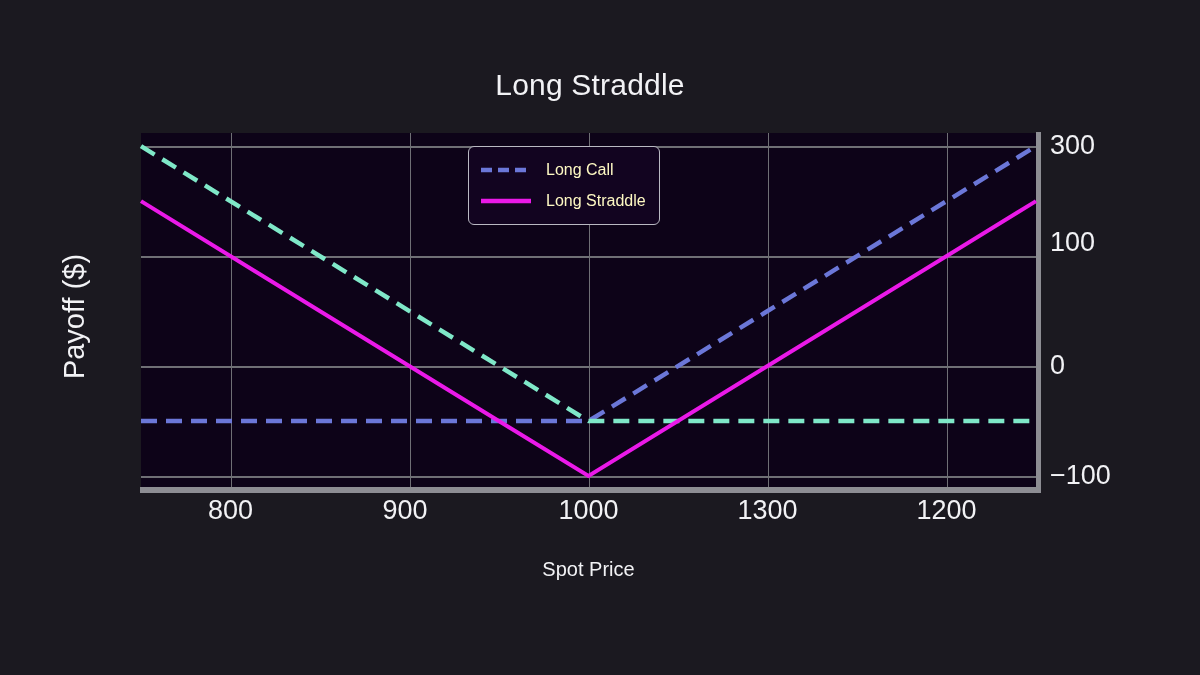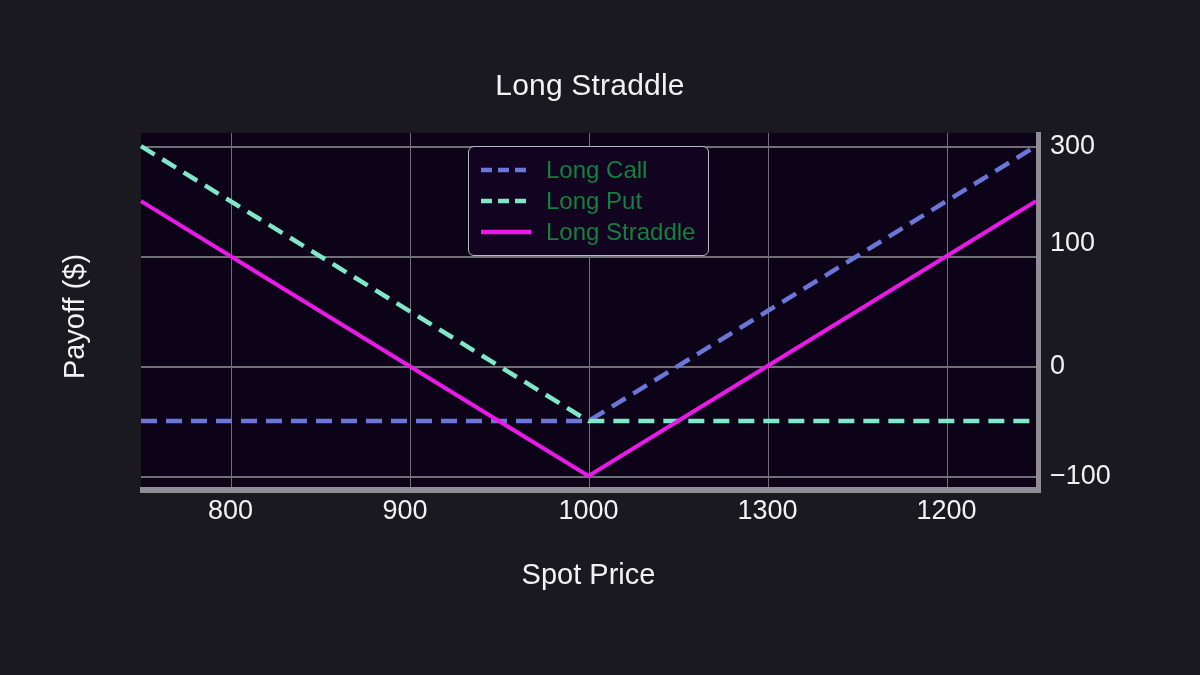--- a/index.html
+++ b/index.html
@@ -51,34 +51,34 @@
   
   #ylabel{
     position:absolute;left:-41px;top:300px;
     width:230px;text-align:center;
     color:#f2f2f5;font-size:29px;
     transform:rotate(-90deg);transform-origin:center center;
     white-space:nowrap;
   }
   #xlabel{
     position:absolute;left:141px;top:558px;width:895px;
-    text-align:center;color:#f2f2f5;font-size:29px;
+    text-align:center;color:#f2f2f5;font-size:20px;
   }
 
   
   #legend{
     position:absolute;left:468px;top:146px;
     background:#120420;
     border:1.3px solid #b9b9c2;border-radius:6px;
     padding:7px 13px 8px 11px;
   }
   .legend-row{display:flex;align-items:center;height:31px;}
   .legend-swatch{width:52px;height:22px;margin-right:14px;flex:0 0 auto;}
   .legend-swatch svg{display:block;}
-  .legend-label{color:#15803d;font-size:24px;line-height:24px;white-space:nowrap;}
+  .legend-label{color:#fef9c3;font-size:16px;line-height:24px;white-space:nowrap;}
 </style>
 </head>
 <body>
 
 <div id="figure">
 
   <div id="chart-title">Long Straddle</div>
 
   <div id="plot-area">
     <div class="spine" id="spine-right"></div>
@@ -123,28 +123,20 @@
         <span class="legend-swatch">
           <svg width="52" height="22" viewBox="0 0 52 22">
             <line x1="1" y1="11" x2="51" y2="11" stroke="#6b77d8" stroke-width="4.5" stroke-dasharray="11,6"></line>
           </svg>
         </span>
         <span class="legend-label">Long Call</span>
       </div>
       <div class="legend-row">
         <span class="legend-swatch">
           <svg width="52" height="22" viewBox="0 0 52 22">
-            <line x1="1" y1="11" x2="51" y2="11" stroke="#7fe8c8" stroke-width="4.5" stroke-dasharray="11,6"></line>
-          </svg>
-        </span>
-        <span class="legend-label">Long Put</span>
-      </div>
-      <div class="legend-row">
-        <span class="legend-swatch">
-          <svg width="52" height="22" viewBox="0 0 52 22">
             <line x1="1" y1="11" x2="51" y2="11" stroke="#ea19e8" stroke-width="4.5"></line>
           </svg>
         </span>
         <span class="legend-label">Long Straddle</span>
       </div>
     </div>
 
 </div>
 
 </body></html>

